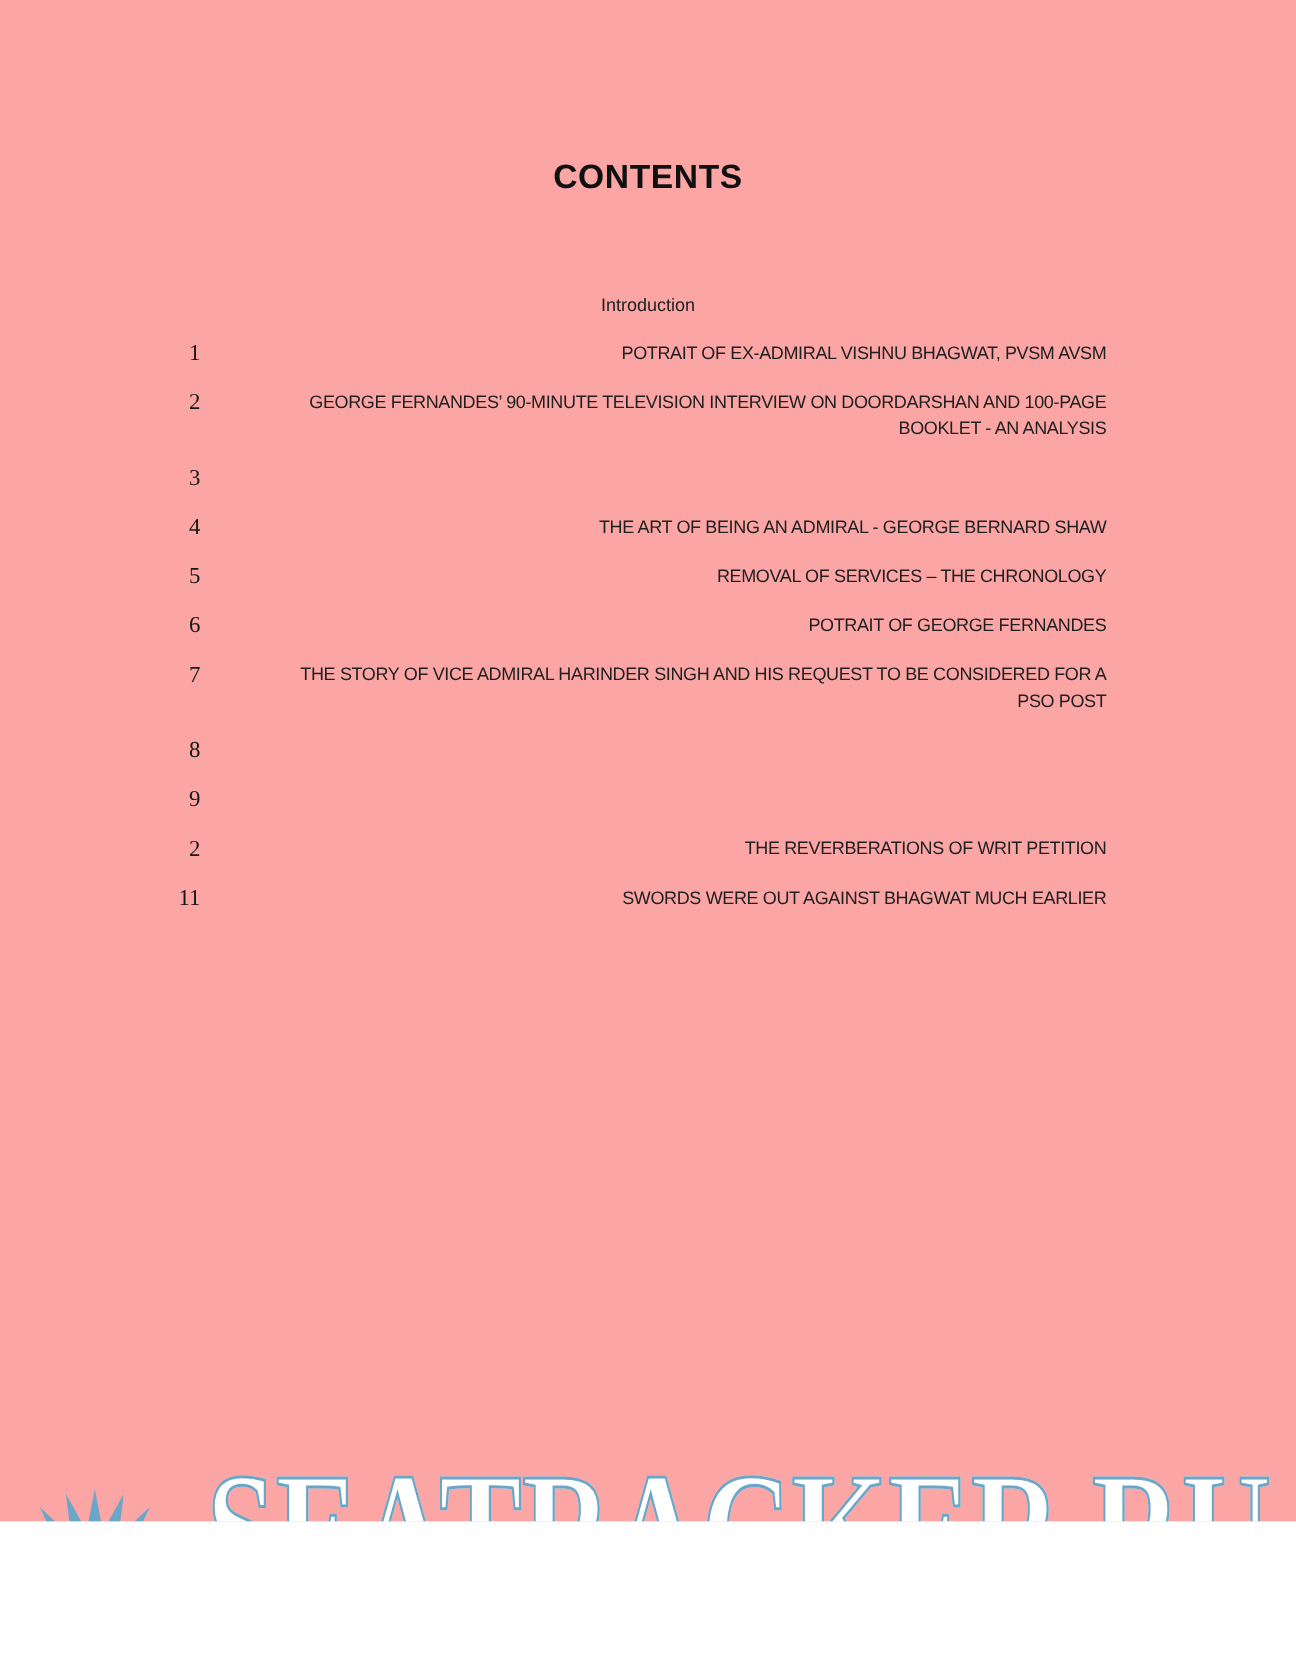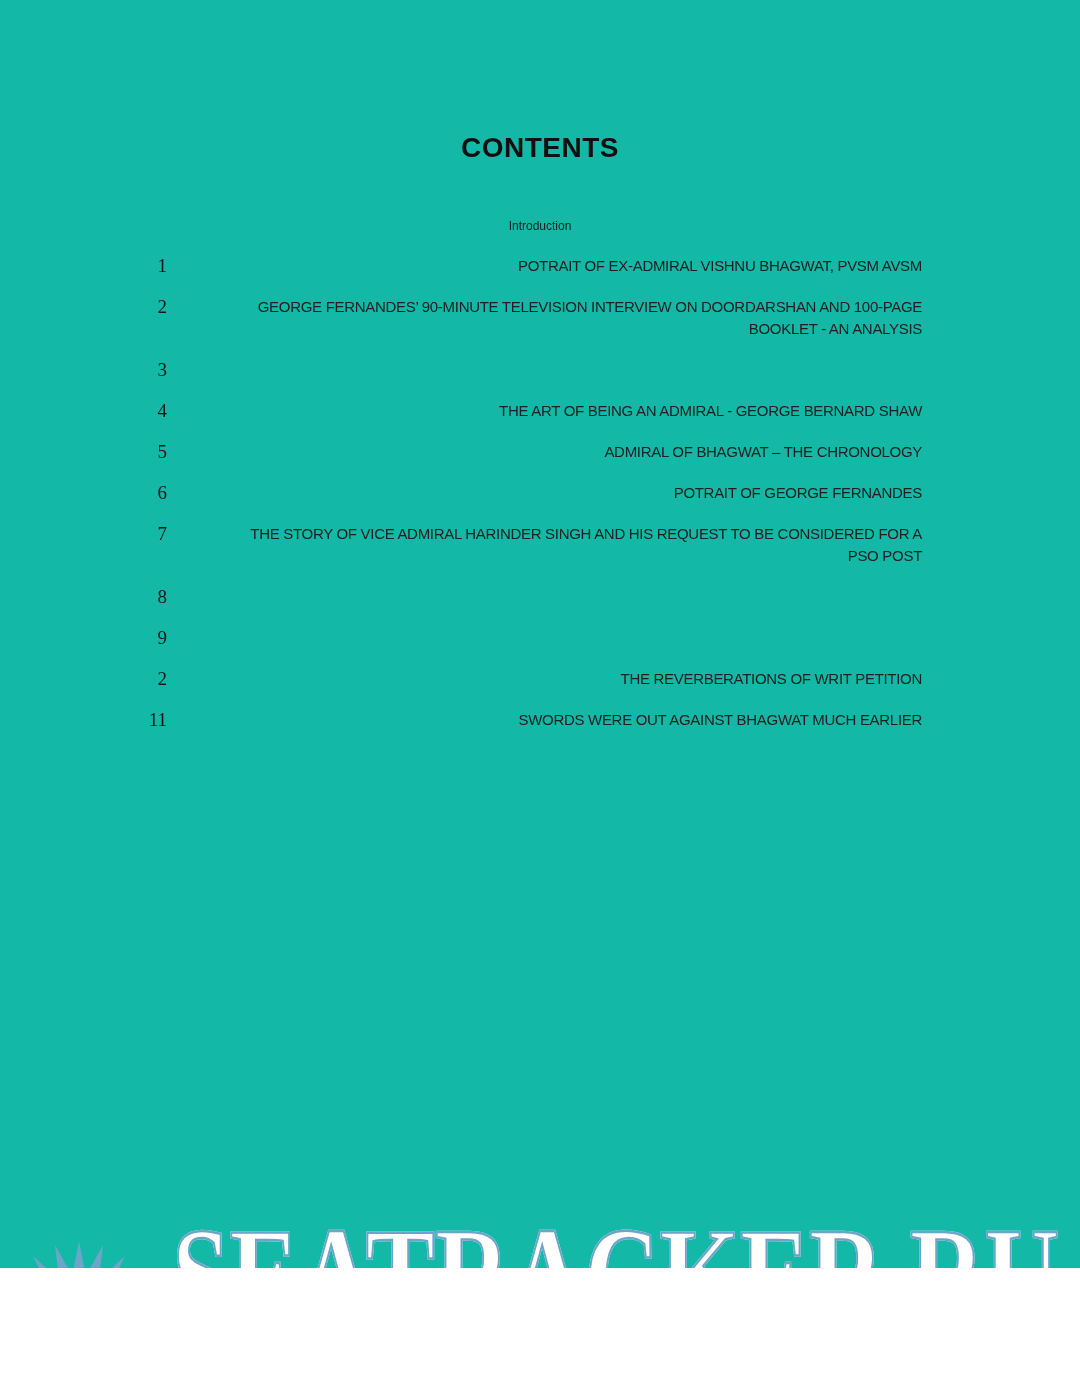--- a/index.html
+++ b/index.html
@@ -1,30 +1,30 @@
 <!DOCTYPE html>
 <html style="--wm-color: #6ba6c9;"><head>
 <meta charset="utf-8">
 <style>
   :root { --wm-color:#6ba6c9; }
   * { box-sizing:border-box; }
   html,body { margin:0; padding:0; background:#ffffff; }
   .page {
     position:relative; width:1080px; height:1268px; margin:0 auto;
-    background:#14b8a6; overflow:hidden;
+    background:#fca5a5; overflow:hidden;
     font-family:"Liberation Sans","DejaVu Sans",sans-serif; color:#1f1f1f;
   }
   .doc-title {
     margin:0; padding-top:131px; text-align:center;
     font-size:28px; font-weight:bold; letter-spacing:0.5px;
     line-height:34px; color:#101010;
   }
   .intro {
-    margin-top:50px; text-align:center;
-    font-size:12px; line-height:22px; color:#1c1c1c;
+    margin-top:79px; text-align:center;
+    font-size:15px; line-height:22px; color:#1c1c1c;
   }
   .toc { margin-top:18px; }
   .toc-row { display:flex; align-items:flex-start; margin-bottom:19px; }
   .toc-num {
     flex:0 0 60px; margin-left:107px; text-align:right;
     font-family:"Liberation Serif","DejaVu Serif",serif;
     font-size:19px; line-height:22px; color:#161616;
   }
   .toc-text {
     flex:0 0 745px; margin-left:10px; text-align:right;
@@ -69,21 +69,21 @@
       </div>
       <div class="toc-row">
         <div class="toc-num">3</div>
       </div>
       <div class="toc-row">
         <div class="toc-num">4</div>
         <div class="toc-text">THE ART OF BEING AN ADMIRAL - GEORGE BERNARD SHAW</div>
       </div>
       <div class="toc-row">
         <div class="toc-num">5</div>
-        <div class="toc-text">ADMIRAL OF BHAGWAT – THE CHRONOLOGY</div>
+        <div class="toc-text">REMOVAL OF SERVICES – THE CHRONOLOGY</div>
       </div>
       <div class="toc-row">
         <div class="toc-num">6</div>
         <div class="toc-text">POTRAIT OF GEORGE FERNANDES</div>
       </div>
       <div class="toc-row">
         <div class="toc-num">7</div>
         <div class="toc-text">THE STORY OF VICE ADMIRAL HARINDER SINGH AND HIS REQUEST TO BE CONSIDERED FOR A
 PSO POST</div>
       </div>

